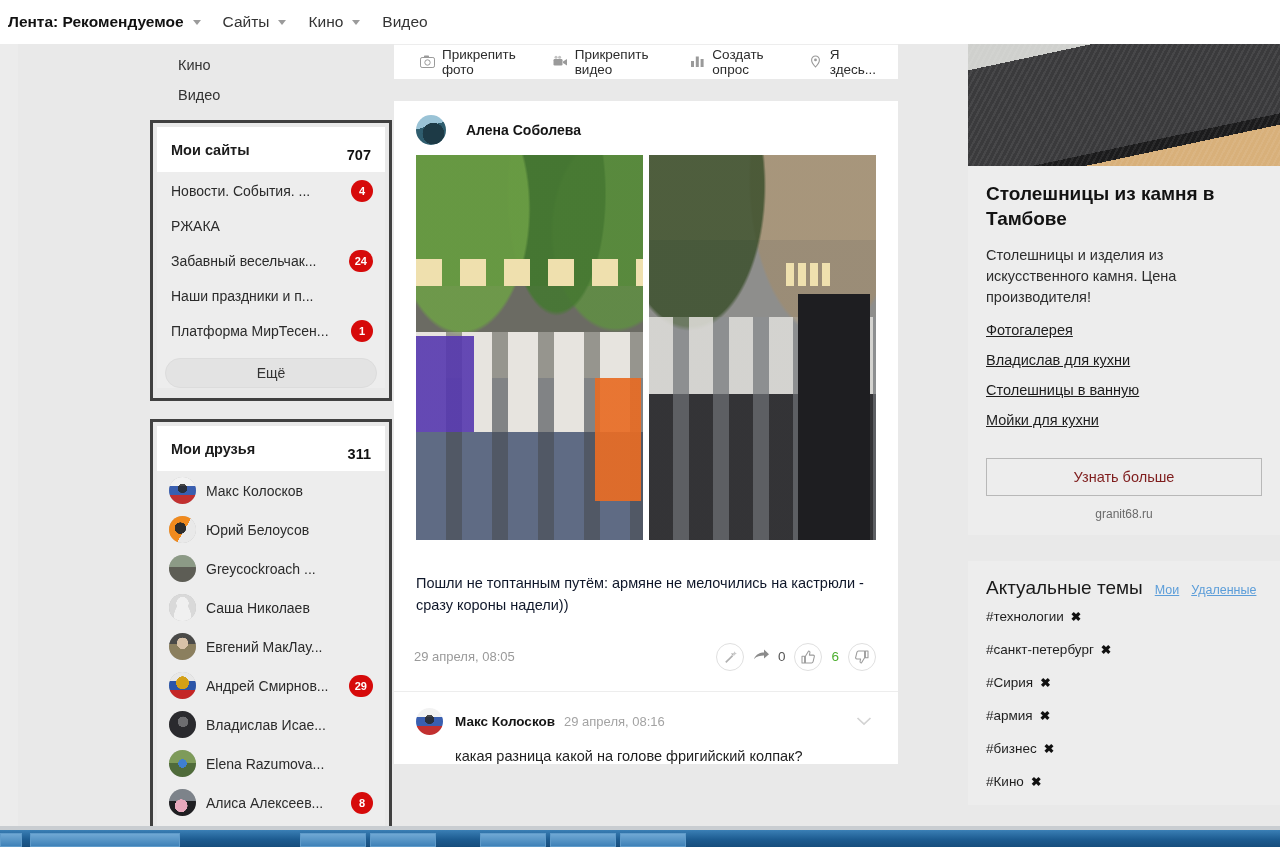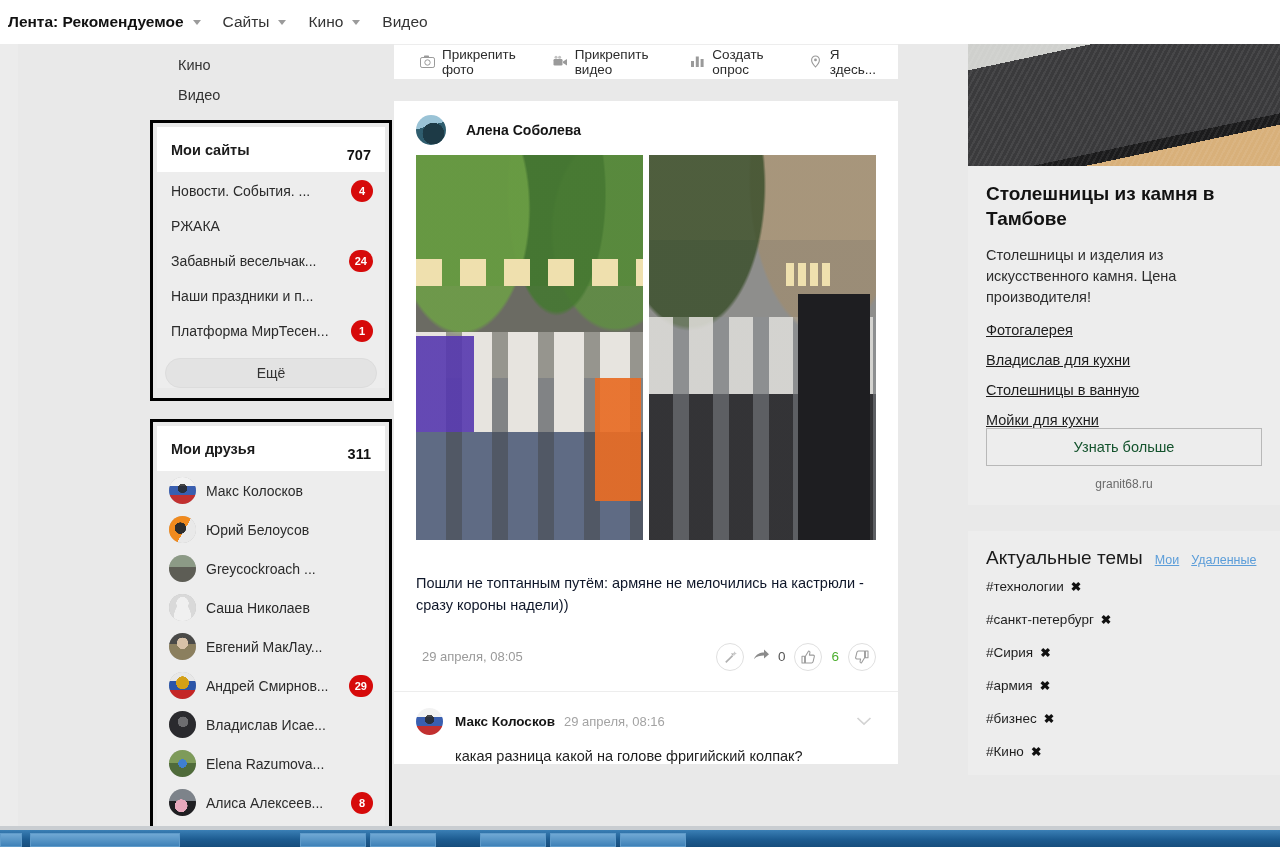--- a/index.html
+++ b/index.html
@@ -38,21 +38,21 @@
     position: absolute; left: 0; top: 0; width: 18px; height: 786px;
     background: #ececec;
   }
 
   
   .leftcol { position: absolute; left: 150px; top: 0; width: 242px; }
 
   .pre-list { padding: 6px 0 10px 28px; }
   .pre-list .pl-item { font-size: 14.5px; color: #333; padding: 7px 0; }
 
-  .hl-box { border: 3px solid #000000; padding: 4px; background: transparent; }
+  .hl-box { border: 3px solid #404040; padding: 4px; background: transparent; }
 
   .panel { background: #ededed; }
   .panel-head {
     background: #ffffff;
     display: flex; align-items: center; justify-content: space-between;
     padding: 9px 14px; font-size: 14.5px; font-weight: bold; color: #1b1b1b;
   }
   .panel-head .count { font-weight: bold; color: #111; font-size: 14.5px; margin-top: 11px; }
 
   .site-row {
@@ -104,21 +104,21 @@
   .post-author { font-weight: bold; font-size: 14px; color: #151515; margin-left: 12px; }
   .post-avatar { width: 30px; height: 30px; border-radius: 50%; overflow: hidden; position: relative; }
 
   .media { display: flex; gap: 6px; padding: 0 22px; }
   .shot { height: 385px; position: relative; overflow: hidden; background: #7b8a6d; }
   .shot.a { width: 251px; }
   .shot.b { width: 250px; }
 
   .post-text { padding: 32px 24px 0 22px; font-size: 14.5px; line-height: 1.55; color: #0f172a; }
 
-  .post-foot { display: flex; align-items: center; padding: 26px 22px 20px 28px; justify-content: space-between; }
+  .post-foot { display: flex; align-items: center; padding: 26px 22px 20px 20px; justify-content: space-between; }
   .post-time { font-size: 13px; color: #9a9a9a; }
   .actions { margin-left: auto; display: flex; align-items: center; gap: 9px; }
   .circle-btn {
     width: 28px; height: 28px; border-radius: 50%;
     border: 1px solid #e0e0e0; background: #fff;
     display: flex; align-items: center; justify-content: center;
   }
   .plain-act { display: flex; align-items: center; gap: 8px; }
   .act-num { font-size: 13.5px; color: #555; }
   .act-num.green { color: #4caf2e; }
@@ -135,24 +135,24 @@
 
   
   .rightcol { position: absolute; left: 968px; top: 0; width: 312px; }
 
   .ad-img { width: 312px; height: 122px; overflow: hidden; position: relative; background: #cfa877; }
   .ad-body { background: #ededed; padding: 16px 18px 14px 18px; }
   .ad-title { font-size: 19px; font-weight: bold; line-height: 1.3; color: #121212; }
   .ad-desc { font-size: 14.5px; line-height: 1.45; color: #2d2d2d; margin-top: 14px; }
   .ad-link { display: block; font-size: 14.5px; color: #1c1c1c; text-decoration: underline; margin-top: 14px; }
   .ad-cta {
-    height: 38px;
+    margin-top: 30px; height: 38px;
     border: 1px solid #b8b8b8; background: #ededed;
     display: flex; align-items: center; justify-content: center;
-    font-size: 14.5px; color: #14532d;
+    font-size: 14.5px; color: #7f1d1d;
   }
   .ad-domain { text-align: center; font-size: 12px; color: #6a6a6a; margin-top: 11px; }
 
   .topics { background: #ededed; margin-top: 26px; padding: 16px 18px 8px 18px; }
   .topics-head { display: flex; align-items: baseline; }
   .topics-title { font-size: 19px; color: #1a1a1a; }
   .topics-link { font-size: 12.5px; color: #5b9dd9; text-decoration: underline; margin-left: 12px; }
   .topic-row { display: flex; align-items: center; font-size: 13.5px; color: #1e1e1e; padding: 10px 0 8px 0; }
   .topic-x { margin-left: 7px; font-weight: bold; font-size: 12.5px; color: #111; }
 

